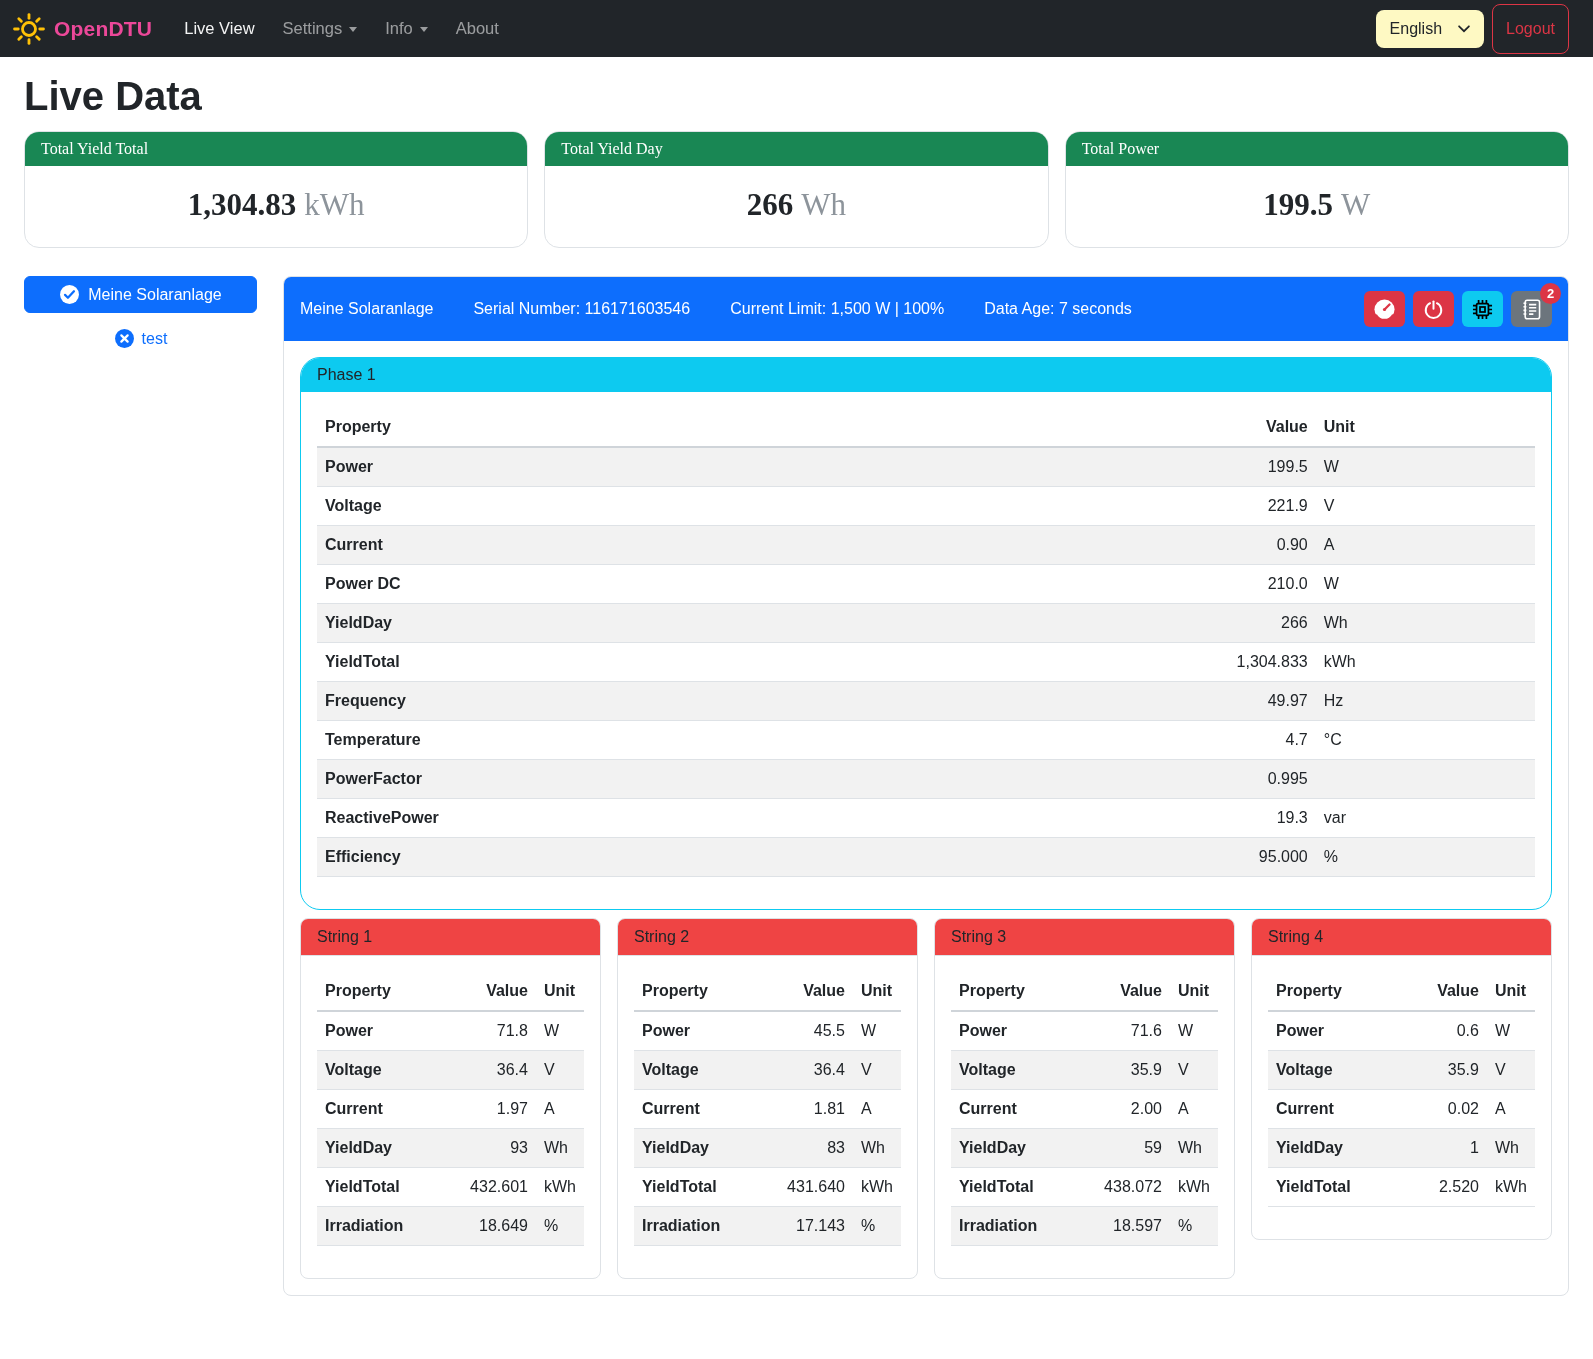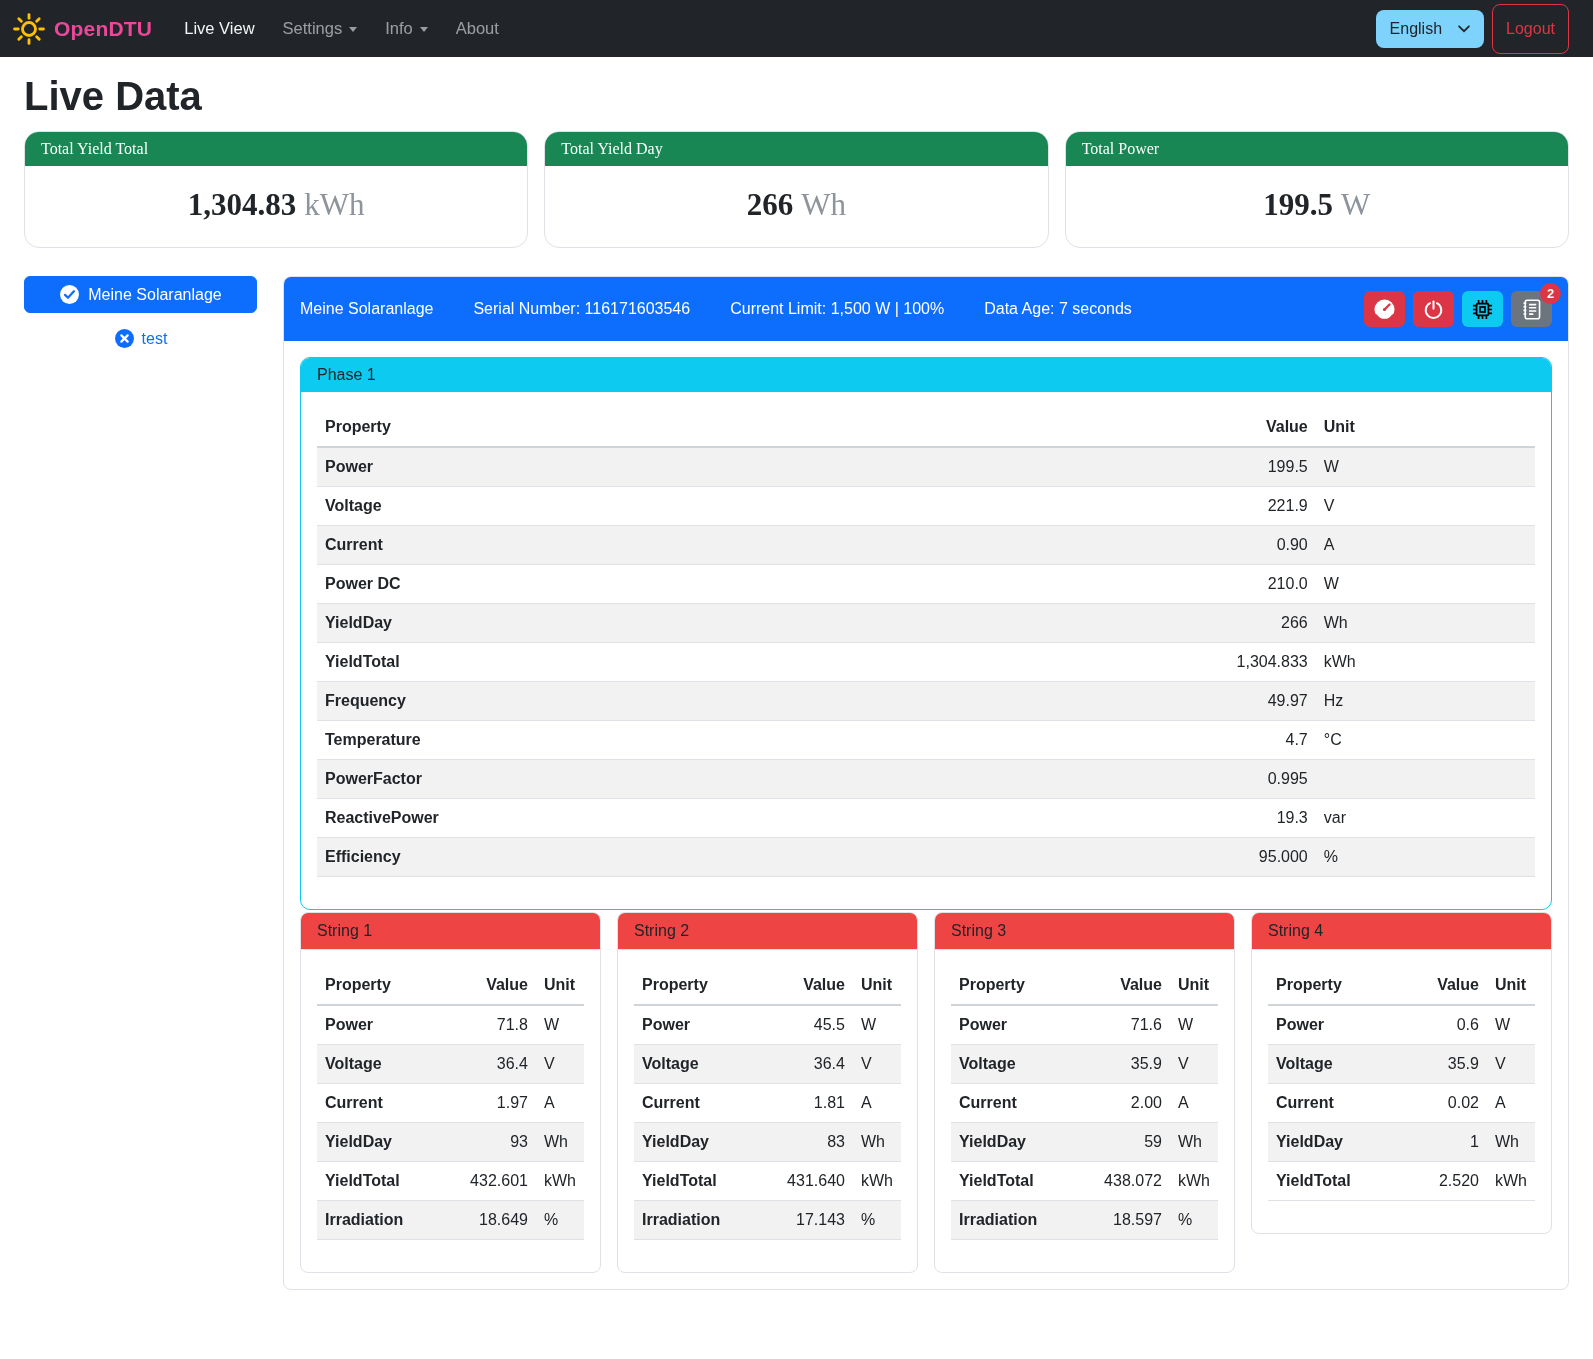--- a/index.html
+++ b/index.html
@@ -20,21 +20,21 @@
     color:rgba(255,255,255,.55); padding:8px 14px; cursor:pointer;
     display:flex; align-items:center; gap:7px; font-size:16.5px;
   }
   .nav-link.active { color:rgba(255,255,255,.95); }
   .caret {
     width:0; height:0; border-left:4.5px solid transparent; border-right:4.5px solid transparent;
     border-top:5px solid currentColor; display:inline-block; margin-top:2px;
   }
   .nav-right { margin-left:auto; display:flex; align-items:center; gap:8px; }
   .lang-select {
-    background:#7dd3fc; border-radius:8px; height:38px; padding:0 14px;
+    background:#fef9c3; border-radius:8px; height:38px; padding:0 14px;
     display:flex; align-items:center; gap:16px; font-size:16px; color:#212529; cursor:pointer;
   }
   .logout {
     background:transparent; border:1px solid #dc3545; color:#dc3545;
     border-radius:8px; height:50px; padding:0 13px; font-size:16px;
     font-family:inherit; cursor:pointer;
   }
   
   .content { padding:0 24px; }
   h1.page-title { font-size:40px; font-weight:700; margin:17px 0 12px 0; color:#212529; }
@@ -70,21 +70,21 @@
   .hbtn.danger { background:#dc3545; }
   .hbtn.info { background:#0dcaf0; }
   .hbtn.secondary { background:#6c757d; }
   .badge {
     position:absolute; top:-8px; right:-9px; background:#dc3545; color:#fff;
     border-radius:50rem; min-width:21px; height:21px; font-size:13px; font-weight:700;
     display:flex; align-items:center; justify-content:center; padding:0 5px;
   }
   .panel-body { padding:16px; }
   
-  .phase-card { border:1px solid #0dcaf0; border-radius:10px; margin-bottom:2px; overflow:hidden; }
+  .phase-card { border:1px solid #0dcaf0; border-radius:20px; margin-bottom:8px; overflow:hidden; }
   .phase-header { background:#0dcaf0; color:#212529; padding:8px 16px; font-size:16px; }
   .phase-body { padding:16px; }
   
   table.tbl { width:100%; border-collapse:collapse; font-size:16px; margin-bottom:16px; }
   .tbl th, .tbl td { padding:10px 8px; border-bottom:1px solid #dee2e6; text-align:left; vertical-align:middle; }
   .tbl thead th { font-weight:700; border-bottom:2px solid #cfd4d9; }
   .tbl tbody th { font-weight:700; }
   .tbl .num { text-align:right; }
   .phase-tbl .c-val { width:13%; }
   .phase-tbl .c-unit { width:18%; }

